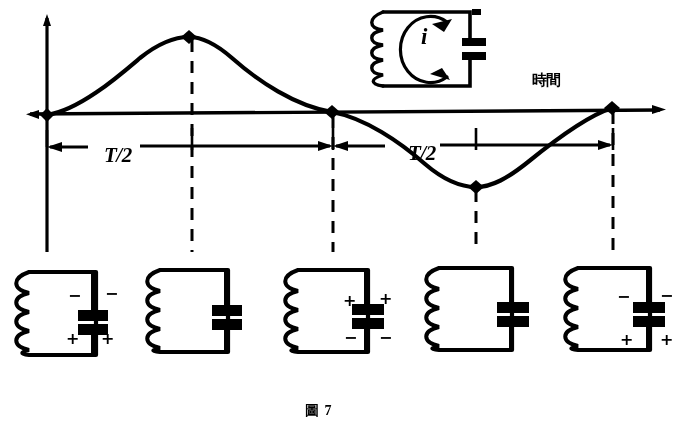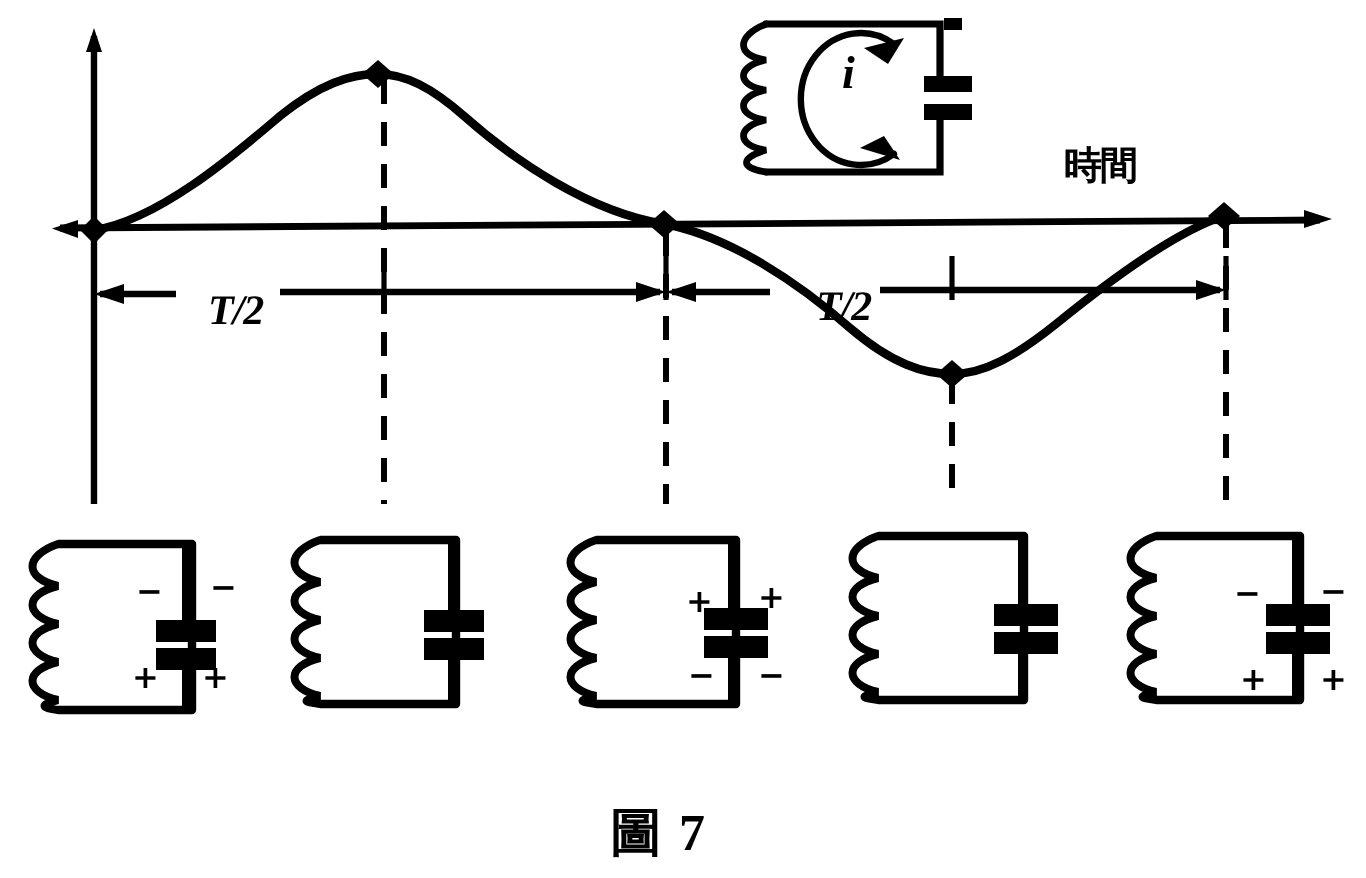--- a/index.html
+++ b/index.html
@@ -35,27 +35,27 @@
     line-height: 1;
   }
   .lbl-t-half {
     font-style: italic;
     font-weight: 700;
     font-size: 21px;
     letter-spacing: -0.5px;
     margin-top: 14px;
   }
   .lbl-time-axis {
-    font-family: Liberation Sans, sans-serif;
-    font-weight: 700;
-    font-size: 19px;
+    font-family: Liberation Mono, monospace;
+    font-weight: 700;
+    font-size: 15px;
     letter-spacing: -1px;
   }
   .lbl-caption {
-    font-size: 26px;
+    font-size: 14px;
     font-weight: 700;
     letter-spacing: 1px;
   }
   .lbl-i {
     font-style: italic;
     font-weight: 700;
     font-size: 23px;
   }
   .sign {
     position: absolute;

